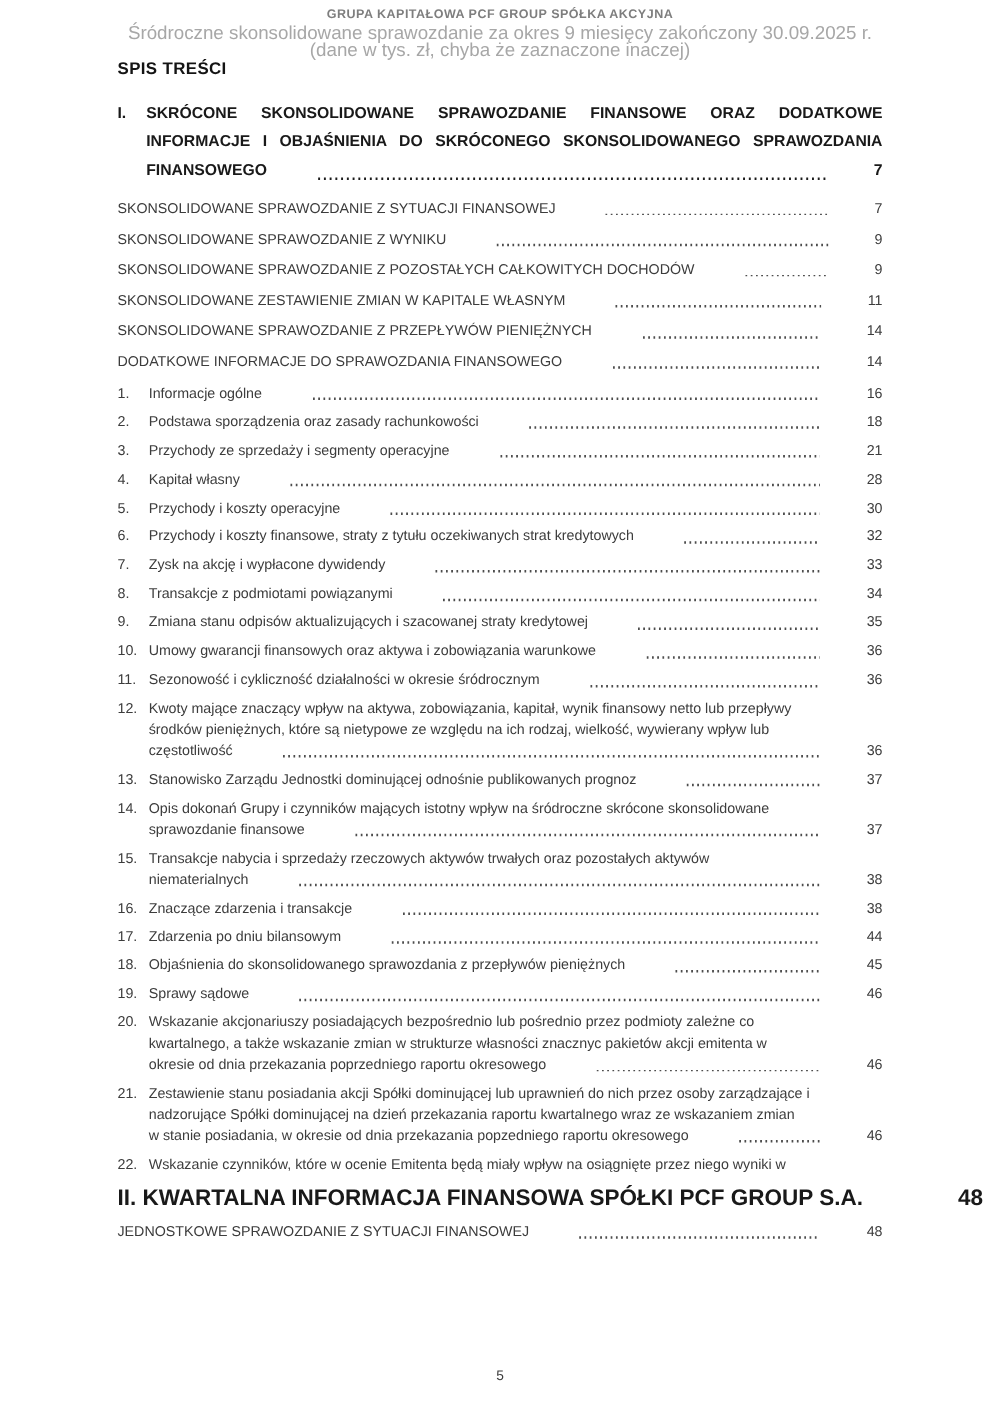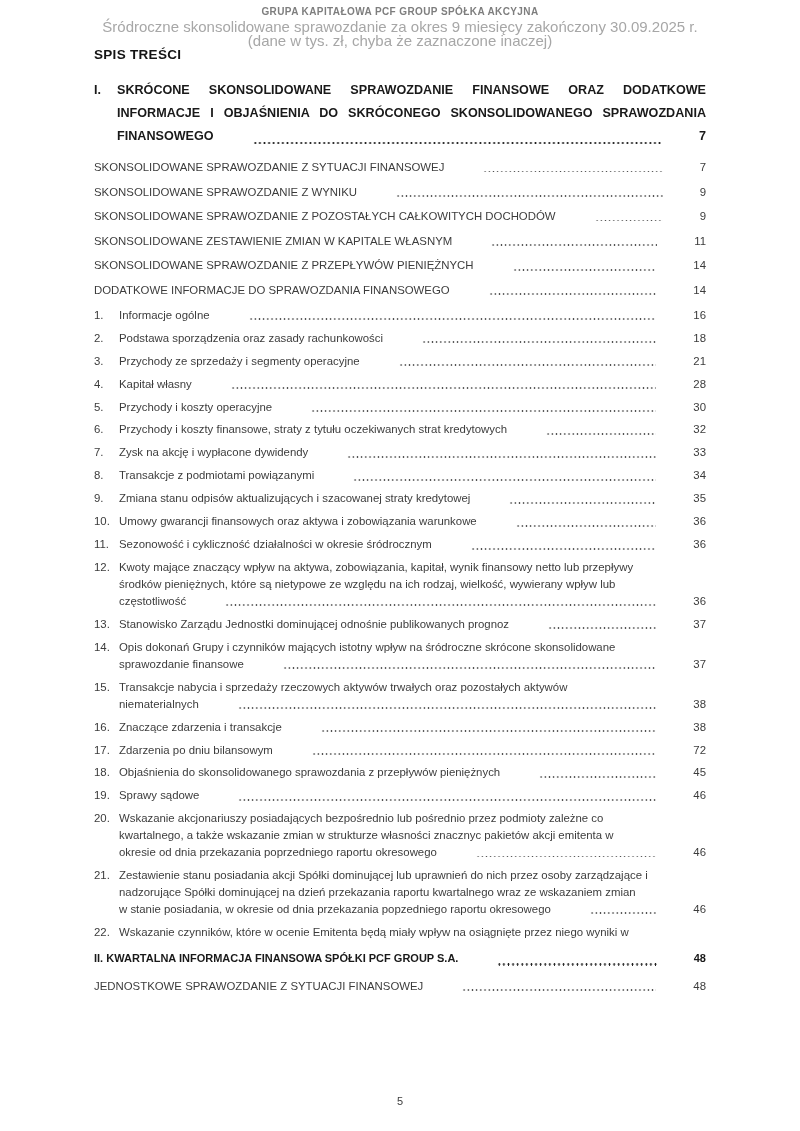--- a/index.html
+++ b/index.html
@@ -22,21 +22,21 @@
   }
   .entry { position:relative; font-size:11.4px; line-height:16.8px; color:#3c3c3c; }
   .entry .num { position:absolute; left:0; top:0; }
   .entry.item { padding-left:25px; margin-bottom:6.2px; }
   .entry.caps { margin-bottom:7.8px; }
   .entry.h1 {
     padding-left:23px; font-weight:bold; font-size:12.6px;
     line-height:23px; color:#191919; margin:17px 0 11px;
   }
   .entry.h2 {
-    font-weight:bold; font-size:11px; line-height:23px;
+    font-weight:bold; font-size:18px; line-height:23px;
     color:#191919; margin:4px 0 8px;
   }
   .entry.h1 .line { text-align:justify; text-align-last:justify; }
   .entry .line { white-space:nowrap; }
   .lastline { display:flex; align-items:baseline;gap:36px; }
   .lastline .t { flex:0 0 auto; }
   .dots {
     flex:1 1 auto; align-self:flex-end;
     height:1.8px; margin:0 1px 3.5px 3px;
     background-image:radial-gradient(circle, #4d4d4d 0.75px, transparent 1px);
@@ -249,21 +249,21 @@
             <span class="t">Znaczące zdarzenia i transakcje</span>
             <span class="dots"></span>
             <span class="pg">38</span>
           </div>
         </div>
         <div class="entry item">
           <span class="num">17.</span>
           <div class="lastline">
             <span class="t">Zdarzenia po dniu bilansowym</span>
             <span class="dots"></span>
-            <span class="pg">72</span>
+            <span class="pg">44</span>
           </div>
         </div>
         <div class="entry item">
           <span class="num">18.</span>
           <div class="lastline">
             <span class="t">Objaśnienia do skonsolidowanego sprawozdania z przepływów pieniężnych</span>
             <span class="dots"></span>
             <span class="pg">45</span>
           </div>
         </div>

